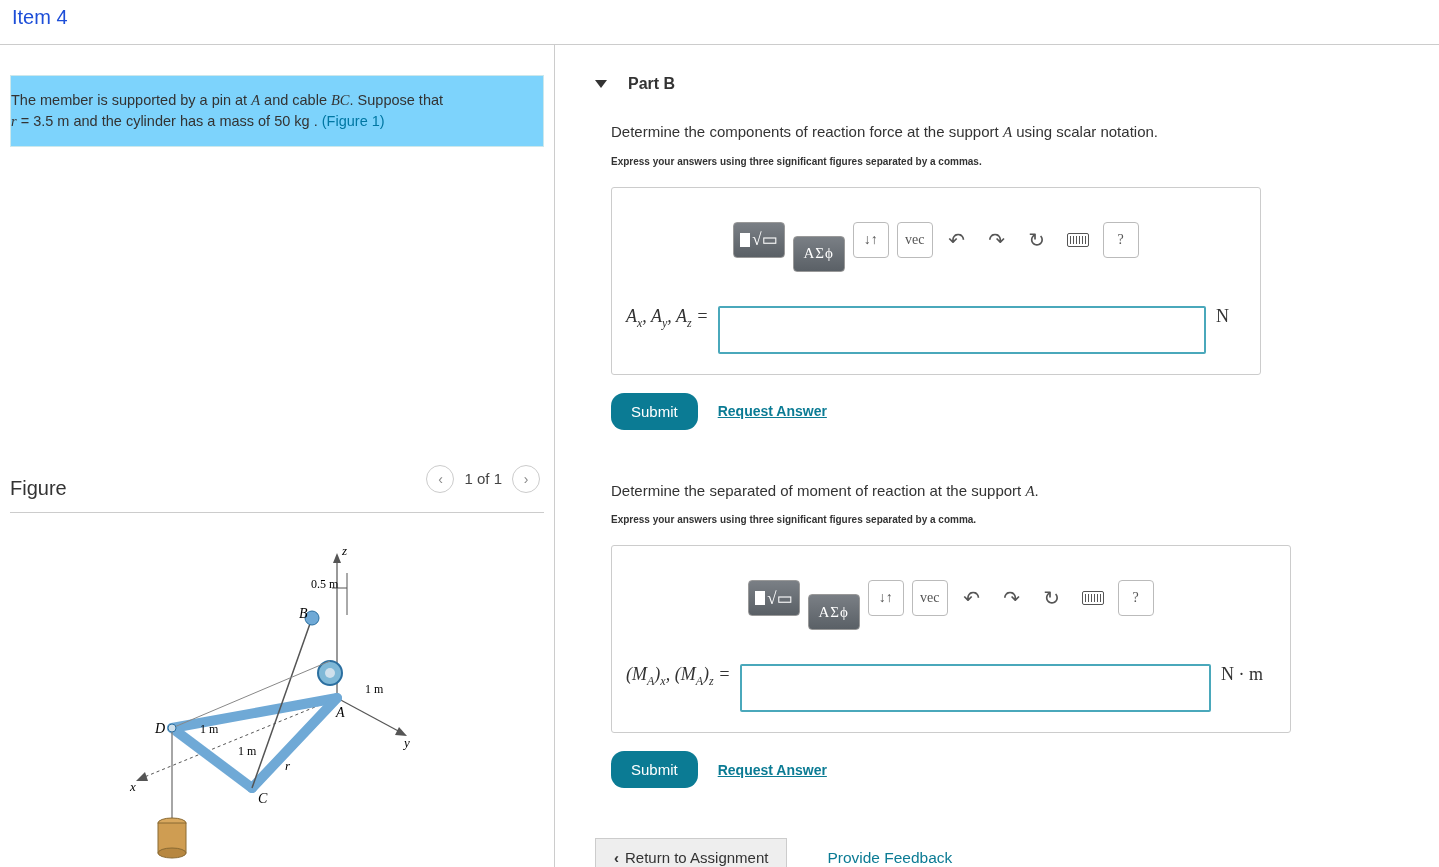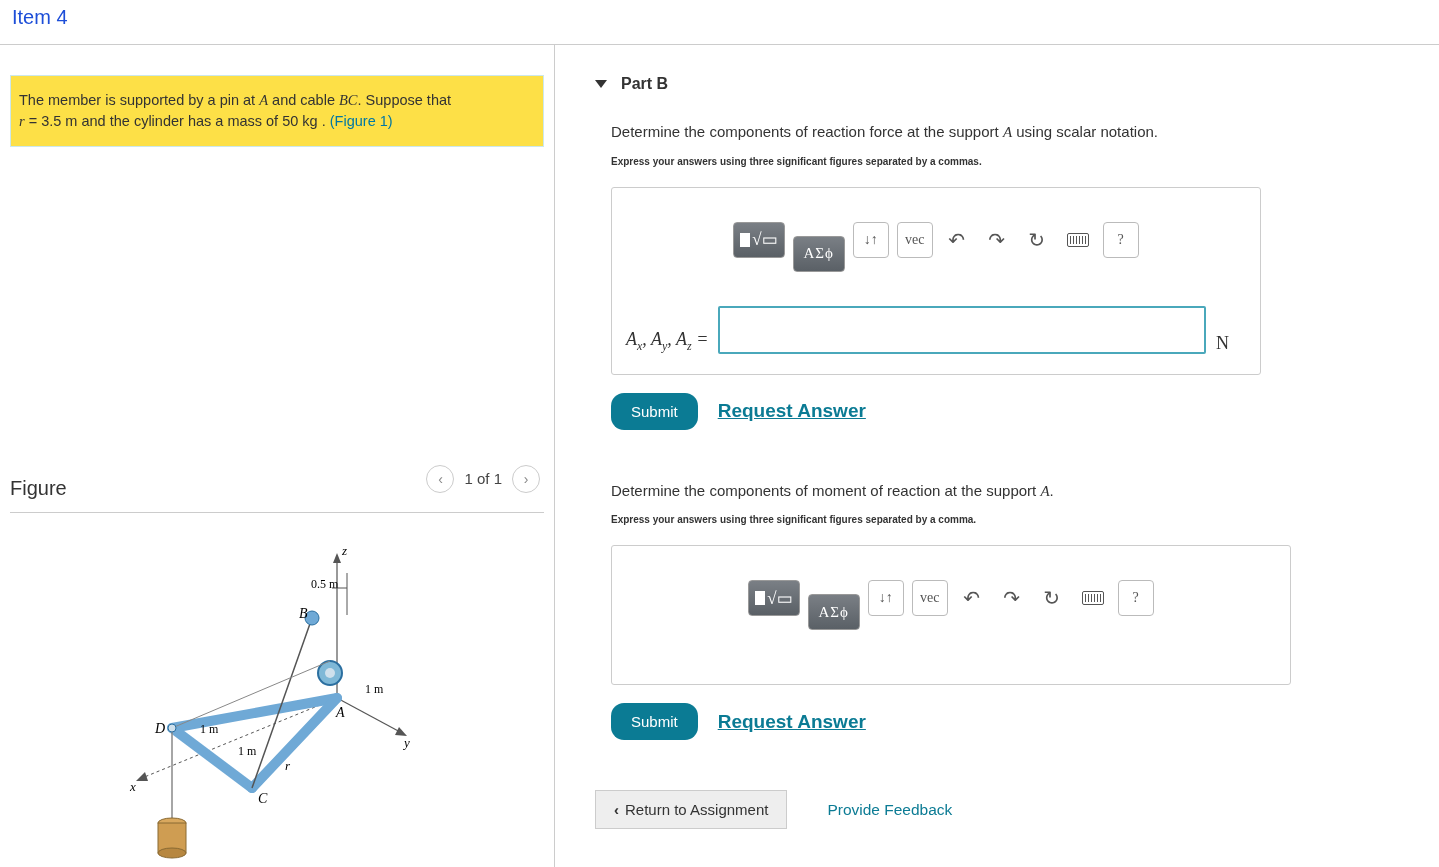--- a/index.html
+++ b/index.html
@@ -33,23 +33,23 @@
     width: 555px;
     border-right: 1px solid #ccc;
     padding: 30px 10px 10px 10px;
     position: relative;
   }
   .right-col {
     flex: 1;
     padding: 30px 0 30px 40px;
   }
   .prompt-box {
-    background: #fde047;
+    background: #7dd3fc;
     border: 1px solid #cce8ec;
-    padding: 14px 8px;
+    padding: 14px 0;
     font-size: 14.5px;
     line-height: 1.45;
     color: #333;
   }
   .prompt-box .mathit { font-style: italic; font-family: 'Times New Roman', serif; }
   .figure-link { color: #0077a3; }
   .figure-section {
     margin-top: 310px;
   }
   .figure-header {
@@ -104,20 +104,21 @@
   .caret-down {
     width: 0; height: 0;
     border-left: 6px solid transparent;
     border-right: 6px solid transparent;
     border-top: 8px solid #333;
   }
   .part-title {
     font-size: 16px;
     font-weight: bold;
     color: #333;
+    margin-left: 7px;
   }
   .part-body { padding-left: 16px; }
   .instr {
     font-size: 15px;
     color: #333;
     margin-bottom: 10px;
     line-height: 1.5;
   }
   .instr .mathit { font-style: italic; font-family: 'Times New Roman', serif; }
   .instr-bold { font-weight: bold; font-size: 10px; margin-bottom: 18px; }
@@ -166,21 +167,21 @@
   .tb-btn.square-icon { position: relative; }
   .tb-btn.square-icon::before {
     content: "";
     width: 10px; height: 14px;
     background: #fff;
     margin-right: 2px;
   }
   .sqrt-sym { font-size: 17px; }
   .eq-row {
     display: flex;
-    align-items: flex-end;
+    align-items: flex-start;
     gap: 10px;
   }
   .eq-label {
     font-family: 'Times New Roman', serif;
     font-size: 18px;
     font-style: italic;
     white-space: nowrap;
     color: #333;
   }
   .eq-label sub { font-size: 12px; font-style: italic; }
@@ -211,21 +212,21 @@
     border: none;
     padding: 10px 20px;
     font-size: 15px;
     border-radius: 13px;
     cursor: pointer;
   }
   .request-link {
     color: #0b7b94;
     font-weight: bold;
     text-decoration: underline;
-    font-size: 19px;
+    font-size: 14px;
     cursor: pointer;
   }
   .footer-row {
     display: flex;
     align-items: center;
     gap: 40px;
     margin-top: 10px;
   }
   .return-btn {
     background: #eee;
@@ -379,21 +380,21 @@
           <div class="submit-row">
             <button class="submit-btn">Submit</button>
             <a class="request-link">Request Answer</a>
           </div>
         </div>
       </div>
 
       <div class="part">
         <div class="part-body">
           <p class="instr">
-            <span>Determine the components of moment of reaction at the support </span><span class="mathit">A</span><span>.</span>
+            <span>Determine the separated of moment of reaction at the support </span><span class="mathit">A</span><span>.</span>
           </p>
           <p class="instr instr-bold">Express your answers using three significant figures separated by a comma.</p>
 
           <div class="answer-box" style="width:680px">
             <div class="toolbar-row">
               <button class="tb-btn square-icon">
                   <span class="sqrt-sym">√▭</span>
                 </button>
               <button class="tb-btn wide">ΑΣϕ</button>
               <button class="tb-btn light">↓↑</button>
@@ -404,20 +405,25 @@
               <button class="tb-btn icon-btn">
                   <span>↷</span>
                 </button>
               <button class="tb-btn icon-btn">
                   <span>↻</span>
                 </button>
               <button class="tb-btn icon-btn">
                   <span class="kbd-icon"></span>
                 </button>
               <button class="tb-btn light">?</button>
+            </div>
+            <div class="eq-row">
+              <span class="eq-label">(<i>M<sub>A</sub></i>)<sub><i>x</i></sub>, (<i>M<sub>A</sub></i>)<sub><i>z</i></sub> =</span>
+              <input class="eq-input" type="text" style="">
+              <span class="eq-unit" style="min-width:55px">N · m</span>
             </div>
           </div>
 
           <div class="submit-row">
             <button class="submit-btn">Submit</button>
             <a class="request-link">Request Answer</a>
           </div>
         </div>
       </div>
 

